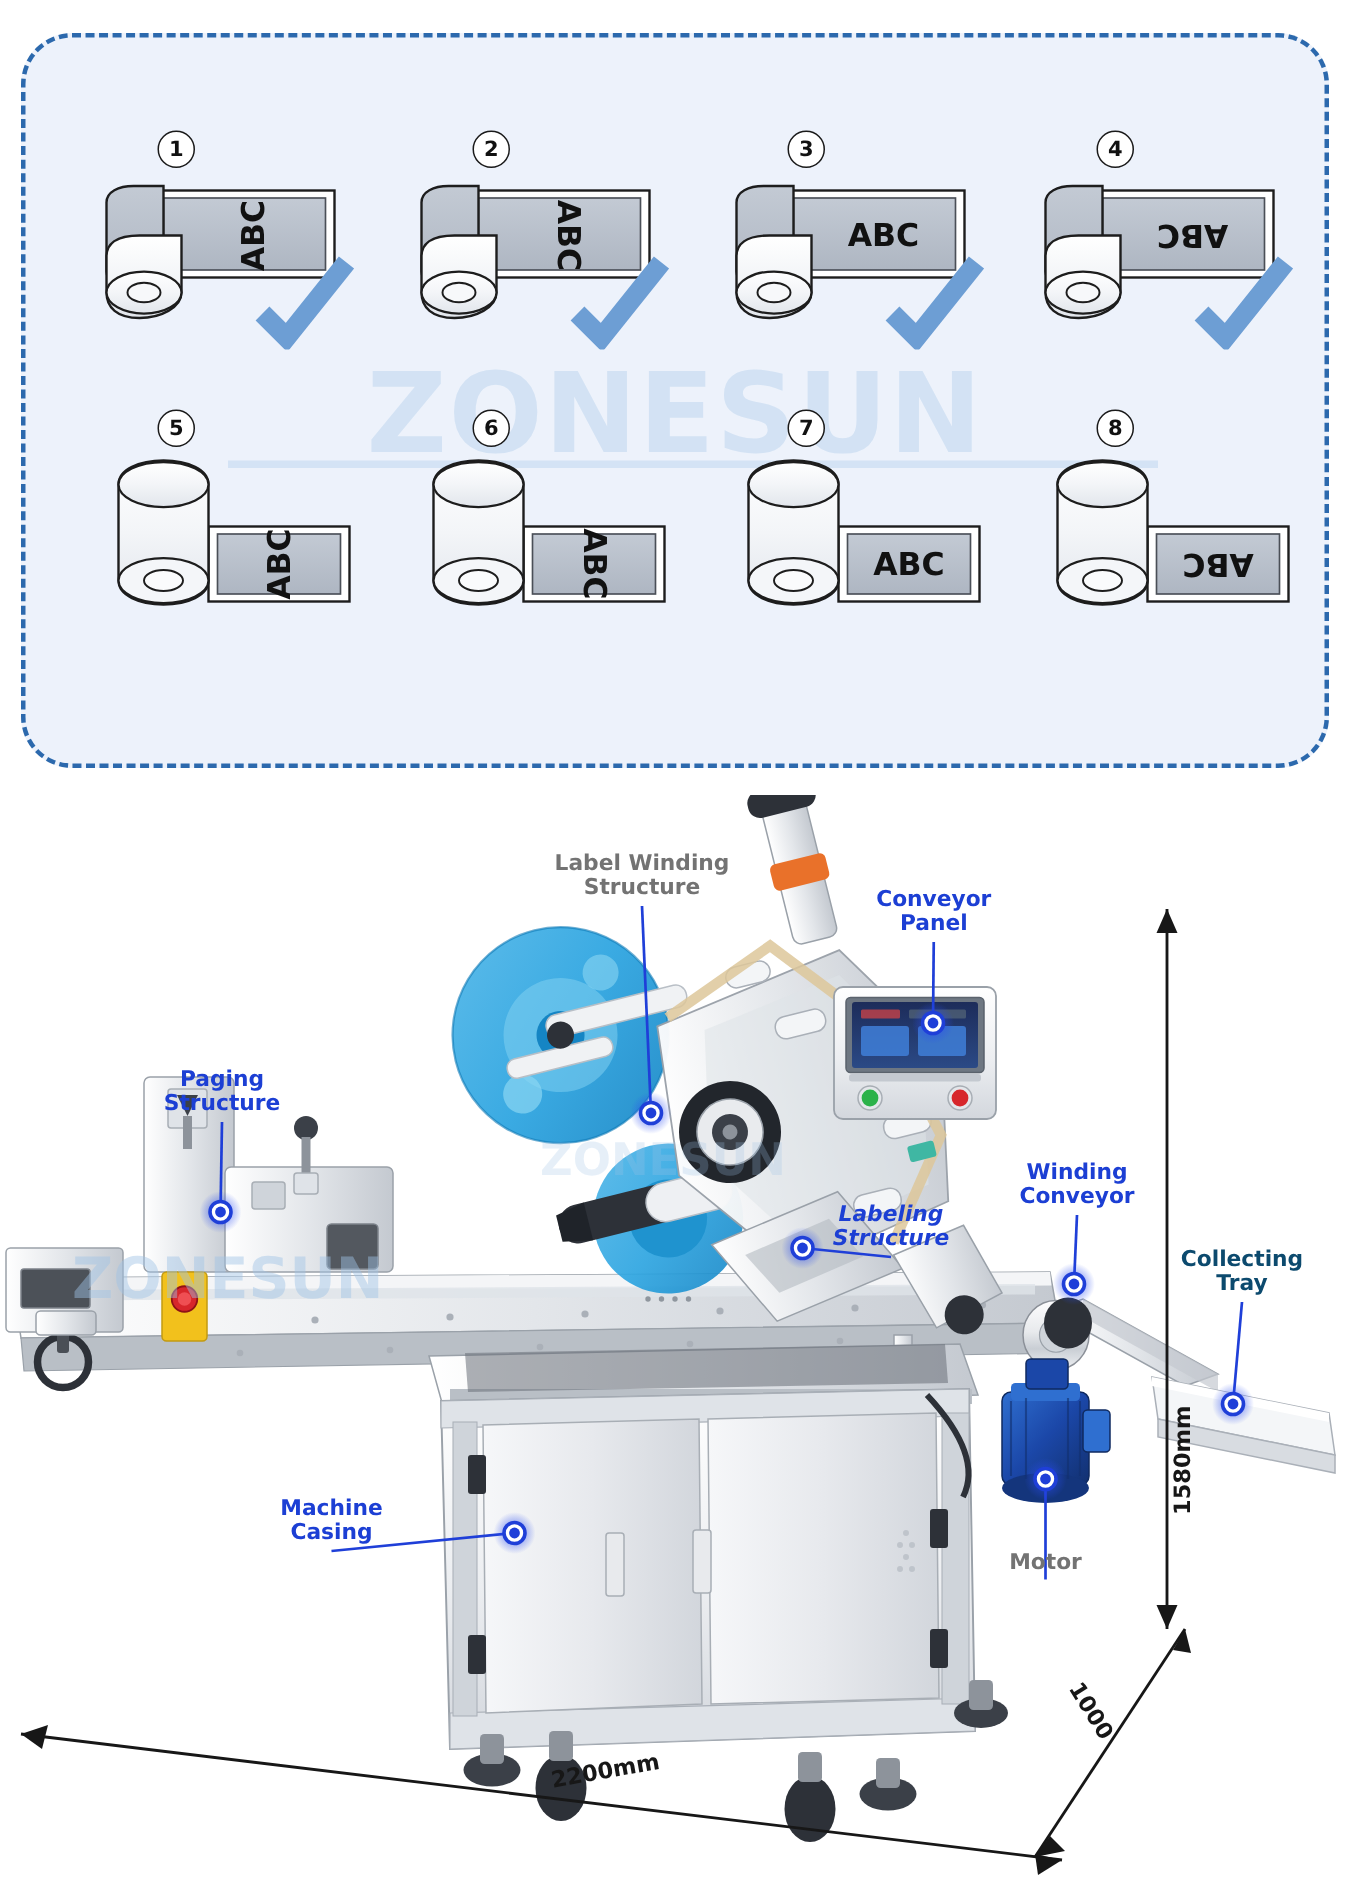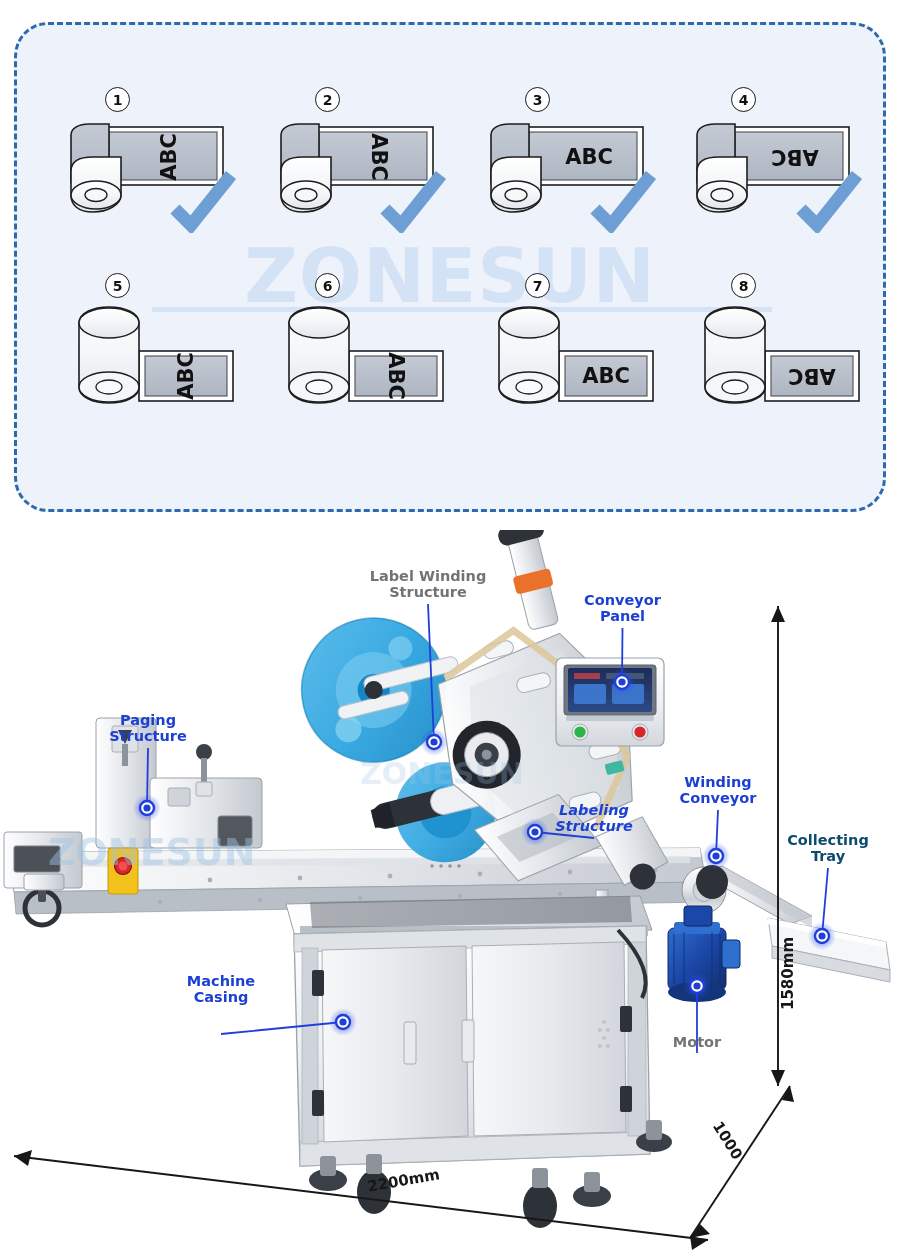--- a/index.html
+++ b/index.html
@@ -601,21 +601,21 @@
         <div class="calloutlabel" style="left: 570px; top: 62px; width: 105px; color: rgb(28, 63, 212);">Conveyor
 Panel</div>
         <div class="calloutlabel" style="left: 98px; top: 182px; width: 100px; color: rgb(28, 63, 212);">Paging
 Structure</div>
         <div class="calloutlabel" style="left: 548px; top: 272px; width: 92px; color: rgb(28, 63, 212); font-style: italic;">Labeling
 Structure</div>
         <div class="calloutlabel" style="left: 668px; top: 244px; width: 100px; color: rgb(28, 63, 212);">Winding
 Conveyor</div>
         <div class="calloutlabel" style="left: 776px; top: 302px; width: 104px; color: #0c4a6e;">Collecting
 Tray</div>
-        <div class="calloutlabel" style="left: 172px; top: 443px; width: 98px; color: rgb(28, 63, 212);">Machine
+        <div class="calloutlabel" style="left: 172px; top: 468px; width: 98px; color: rgb(28, 63, 212);">Machine
 Casing</div>
         <div class="calloutlabel" style="left: 664px; top: 504px; width: 66px; color: #737373;">Motor</div>
       </div>
     <div id="dimlabels">
         <div class="dimlabel" style="left: 366px; top: 648px; transform: rotate(-10deg); transform-origin: left top;">2200mm</div>
         <div class="dimlabel" style="left: 724px; top: 588px; transform: rotate(58deg); transform-origin: left top;">1000</div>
         <div class="dimlabel" style="left: 779px; top: 480px; transform: rotate(-90deg); transform-origin: left top;">1580mm</div>
       </div>
   </div>
 

